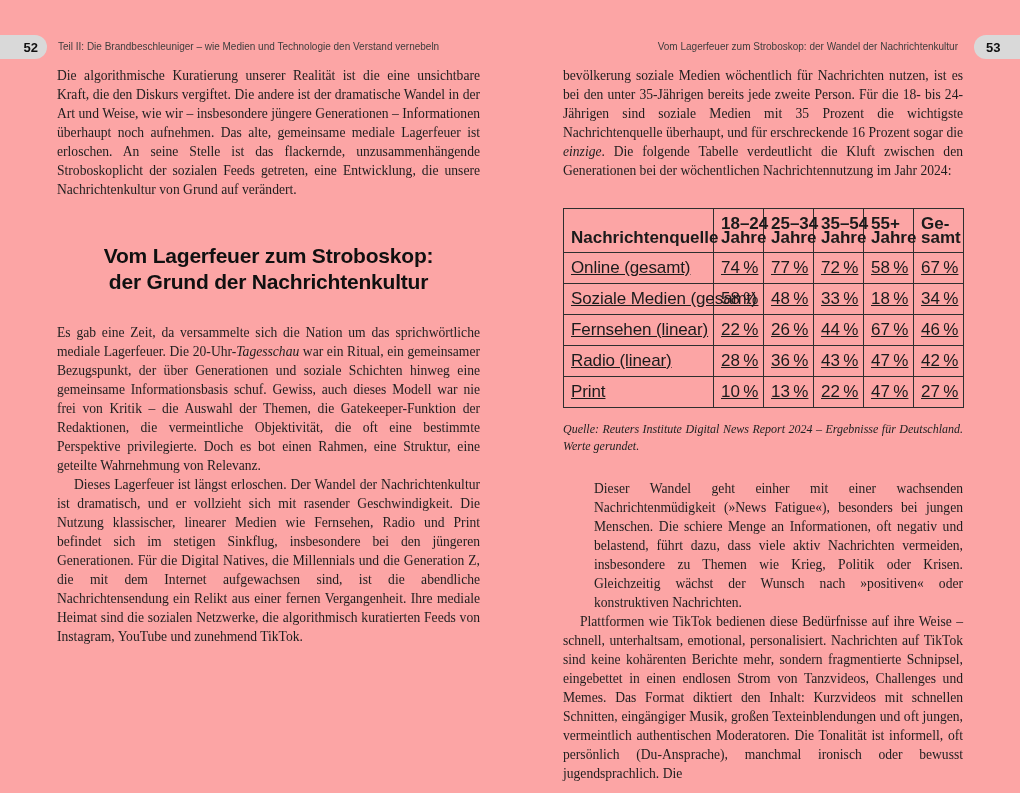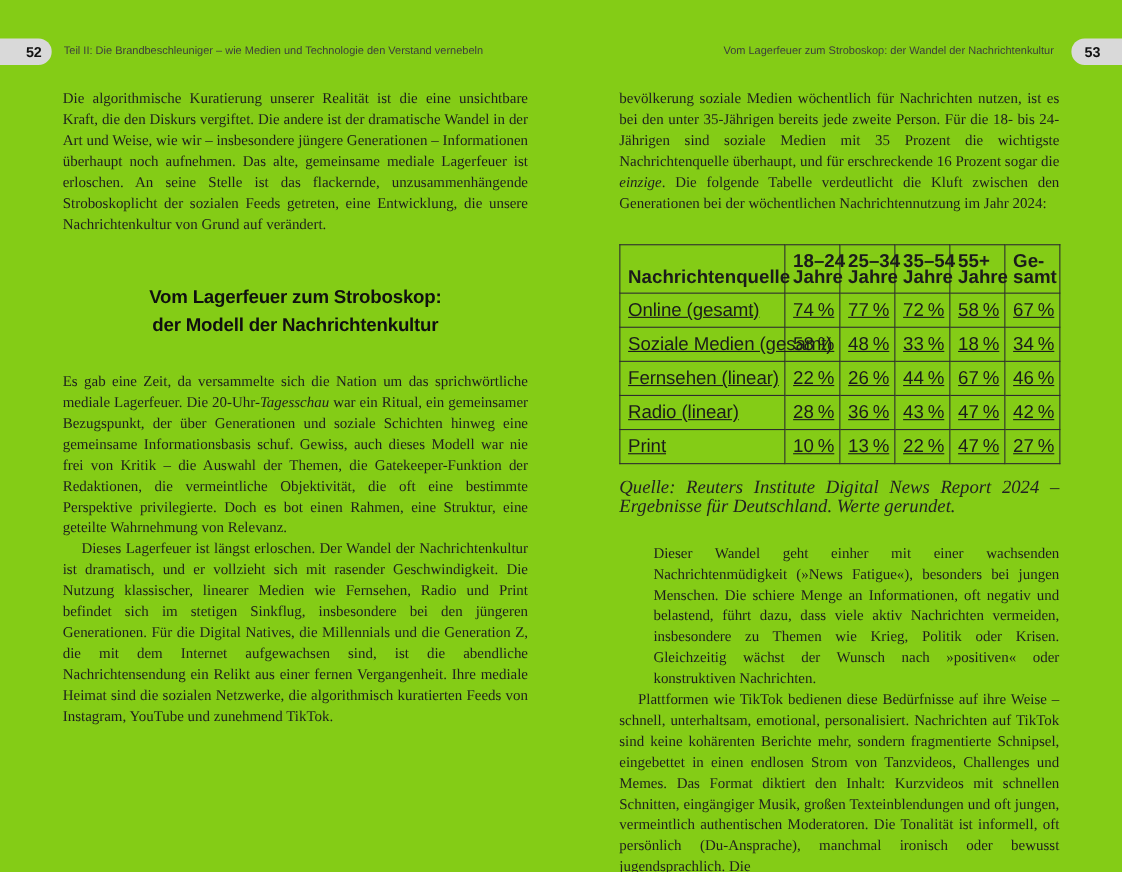--- a/index.html
+++ b/index.html
@@ -6,21 +6,21 @@
     --badge_bg: #d9d9d9;
     --text: #1e1e1e;
     --table_border: #2e2e2e;
   }
   * { box-sizing: border-box; }
   html, body { margin: 0; padding: 0; background: #ffffff; }
   .spread {
     position: relative;
     width: 1020px;
     height: 793px;
-    background: #84cc16;
+    background: #fca5a5;
     overflow: hidden;
   }
   
   .pill {
     position: absolute;
     top: 35px;
     height: 24px;
     background: var(--badge_bg);
     display: flex;
     align-items: center;
@@ -37,40 +37,40 @@
     height: 24px;
     line-height: 24px;
     font-family: "Liberation Sans", sans-serif;
     font-size: 10px;
     color: #3d3d3d;
     white-space: nowrap;
   }
   .rh-left  { left: 58px; }
   .rh-right { right: 62px; text-align: right; }
   
-  .col { position: absolute; top: 80px; }
+  .col { position: absolute; top: 66px; }
   .col-left  { left: 57px;  width: 423px; }
   .col-right { left: 563px; width: 400px; }
   .bp {
     margin: 0;
     font-family: "Liberation Serif", serif;
     font-size: 13.6px;
     line-height: 19px;
     text-align: justify;
     color: var(--text);
     hyphens: auto;
   }
   .bp em { font-style: italic; }
   .indent { text-indent: 17px; }
   .chapter {
     margin: 44px 0 28px 0;
     text-align: center;
     font-family: "Liberation Sans", sans-serif;
     font-weight: bold;
-    font-size: 17px;
+    font-size: 21px;
     line-height: 26px;
     color: #101010;
     letter-spacing: -0.2px;
   }
   .chapter .hl { display: block; }
   
   .news-table {
     border-collapse: collapse;
     margin-top: 28px;
     width: 400px;
@@ -93,21 +93,21 @@
     font-size: 17px;
     padding: 5px 6px 5px 7px;
     letter-spacing: -0.1px;
     white-space: nowrap;
     text-decoration: underline;
   }
   .caption {
     margin: 13px 0 0 0;
     font-family: "Liberation Serif", serif;
     font-style: italic;
-    font-size: 17px;
+    font-size: 12px;
     line-height: 16.5px;
     text-align: justify;
     color: #222222;
   }
   .mt-para { margin-top: 25px; margin-left: 31px; }
 </style>
 </head>
 <body>
 
 <div class="spread">
@@ -119,21 +119,21 @@
   <div class="rh rh-right">Vom Lagerfeuer zum Stroboskop: der Wandel der Nachrichtenkultur</div>
   <div class="pill pill-right">
     <span>53</span>
   </div>
 
   <section class="col col-left">
     <p class="bp">Die algorithmische Kuratierung unserer Realität ist die eine unsichtbare Kraft, die den Diskurs vergiftet. Die andere ist der dramatische Wandel in der Art und Weise, wie wir – insbesondere jüngere Generationen – Informationen überhaupt noch aufnehmen. Das alte, gemeinsame mediale Lagerfeuer ist erloschen. An seine Stelle ist das flackernde, unzusammenhängende Stroboskoplicht der sozialen Feeds getreten, eine Entwicklung, die unsere Nachrichtenkultur von Grund auf verändert.</p>
 
     <h1 class="chapter">
       <span class="hl">Vom Lagerfeuer zum Stroboskop:</span>
-      <span class="hl">der Modell der Nachrichtenkultur</span>
+      <span class="hl">der Grund der Nachrichtenkultur</span>
     </h1>
 
     <p class="bp"><span>Es gab eine Zeit, da versammelte sich die Nation um das sprichwörtliche mediale Lagerfeuer. Die 20-Uhr-</span><em>Tagesschau</em><span> war ein Ritual, ein gemeinsamer Bezugspunkt, der über Generationen und soziale Schichten hinweg eine gemeinsame Informationsbasis schuf. Gewiss, auch dieses Modell war nie frei von Kritik – die Auswahl der Themen, die Gatekeeper-Funktion der Redaktionen, die vermeintliche Objektivität, die oft eine bestimmte Perspektive privilegierte. Doch es bot einen Rahmen, eine Struktur, eine geteilte Wahrnehmung von Relevanz.</span></p>
 
     <p class="bp indent">Dieses Lagerfeuer ist längst erloschen. Der Wandel der Nachrichtenkultur ist dramatisch, und er vollzieht sich mit rasender Geschwindigkeit. Die Nutzung klassischer, linearer Medien wie Fernsehen, Radio und Print befindet sich im stetigen Sinkflug, insbesondere bei den jüngeren Generationen. Für die Digital Natives, die Millennials und die Generation Z, die mit dem Internet aufgewachsen sind, ist die abendliche Nachrichtensendung ein Relikt aus einer fernen Vergangenheit. Ihre mediale Heimat sind die sozialen Netzwerke, die algorithmisch kuratierten Feeds von Instagram, YouTube und zunehmend TikTok.</p>
 
   </section>
 
   <section class="col col-right">
     <p class="bp"><span>bevölkerung soziale Medien wöchentlich für Nachrichten nutzen, ist es bei den unter 35-Jährigen bereits jede zweite Person. Für die 18- bis 24-Jährigen sind soziale Medien mit 35 Prozent die wichtigste Nachrichtenquelle überhaupt, und für erschreckende 16 Prozent sogar die </span><em>einzige</em><span>. Die folgende Tabelle verdeutlicht die Kluft zwischen den Generationen bei der wöchentlichen Nachrichtennutzung im Jahr 2024:</span></p>

